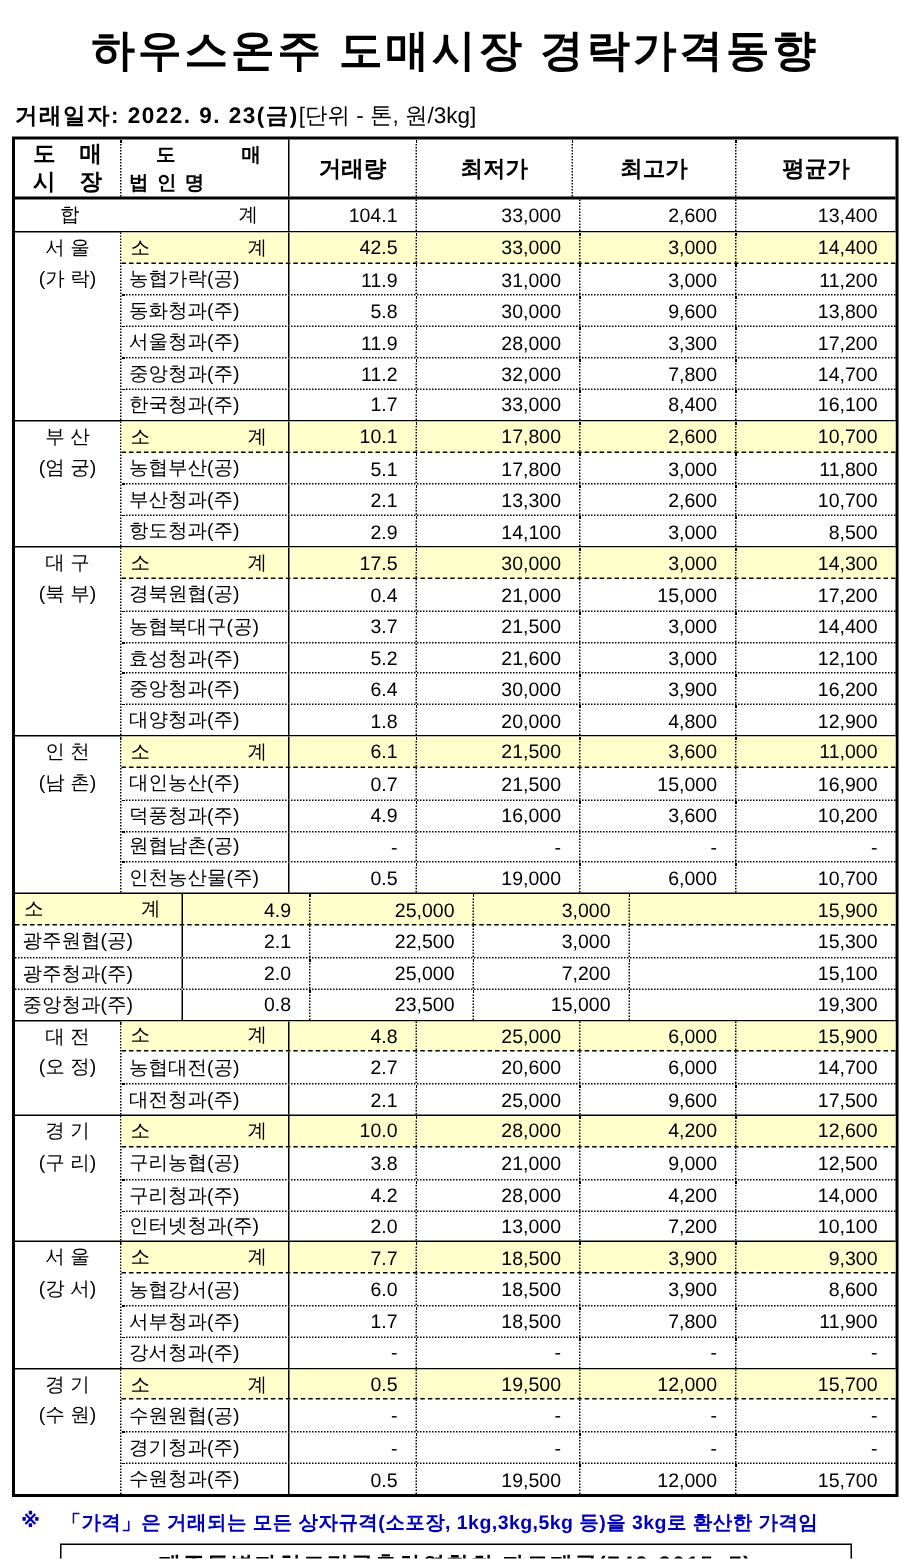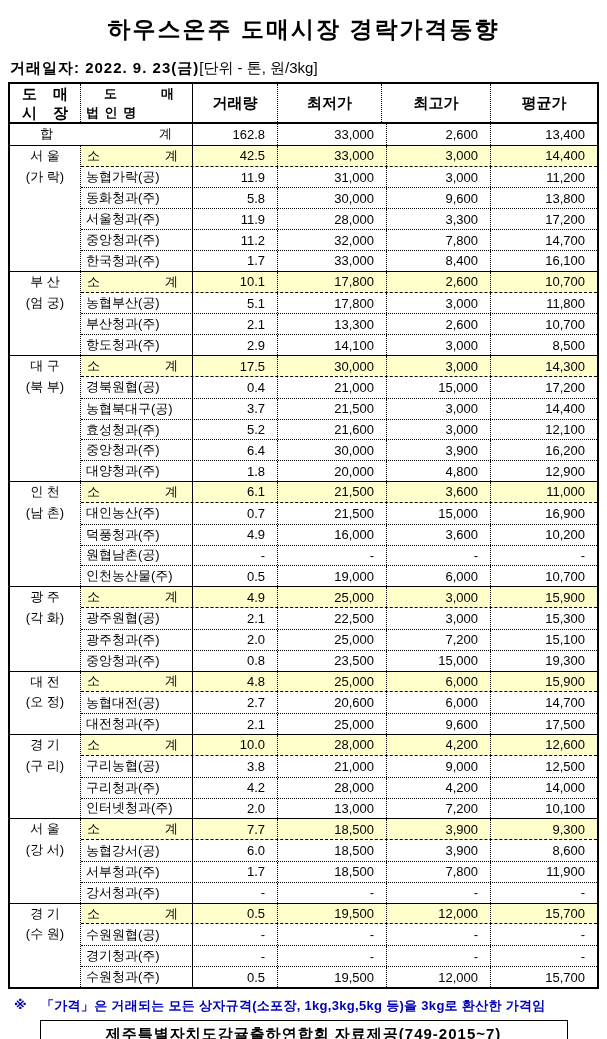--- a/index.html
+++ b/index.html
@@ -9,21 +9,21 @@
   }
   *{box-sizing:border-box;margin:0;padding:0;}
   html,body{background:#fff;}
   body{
     width:607px;height:1039px;
     font-family:"Liberation Sans","DejaVu Sans",sans-serif;
     color:#000;overflow:hidden;
   }
   .page{width:607px;height:1039px;padding:10px 8px 0 8px;}
   .title{
-    text-align:center;font-size:23px;font-weight:bold;letter-spacing:2px;
+    text-align:center;font-size:29px;font-weight:bold;letter-spacing:2px;
     margin-top:4px;margin-bottom:14px;
   }
   .meta-row{
     display:flex;align-items:flex-end;
     margin:0 2px 4px 2px;
   }
   .meta-date{font-size:15px;font-weight:bold;letter-spacing:1px;}
   .meta-unit{font-size:15px;font-weight:normal;}
 
   .table{border:2px solid var(--line);width:591px;}
@@ -109,21 +109,21 @@
       <div class="cell c-low hdr center">최저가</div>
       <div class="cell c-high hdr center">최고가</div>
       <div class="cell c-avg hdr center">평균가</div>
     </div>
 
     <div class="row total-row">
       <div class="cell c-totallabel spread">
         <span>합</span>
         <span>계</span>
       </div>
-      <div class="cell num c-vol">162.8</div>
+      <div class="cell num c-vol">104.1</div>
       <div class="cell num c-high">33,000</div>
       <div class="cell num c-low">2,600</div>
       <div class="cell num c-avg">13,400</div>
     </div>
 
     <div>
         <div class="group">
           <div class="cell c-market gcell">
             <div class="mline">서 울</div>
             <div class="mline">(가 락)</div>
@@ -308,24 +308,20 @@
             <div class="row">
               <div class="cell c-name">인천농산물(주)</div>
               <div class="cell num c-vol">0.5</div>
               <div class="cell num c-high">19,000</div>
               <div class="cell num c-low">6,000</div>
               <div class="cell num c-avg">10,700</div>
             </div>
           </div>
         </div>
         <div class="group">
-          <div class="cell c-market gcell">
-            <div class="mline">광 주</div>
-            <div class="mline">(각 화)</div>
-          </div>
           <div class="grows">
             <div class="row subtotal">
               <div class="cell c-name spread">
                 <span>소</span>
                 <span>계</span>
               </div>
               <div class="cell num c-vol">4.9</div>
               <div class="cell num c-high">25,000</div>
               <div class="cell num c-low">3,000</div>
               <div class="cell num c-avg">15,900</div>

